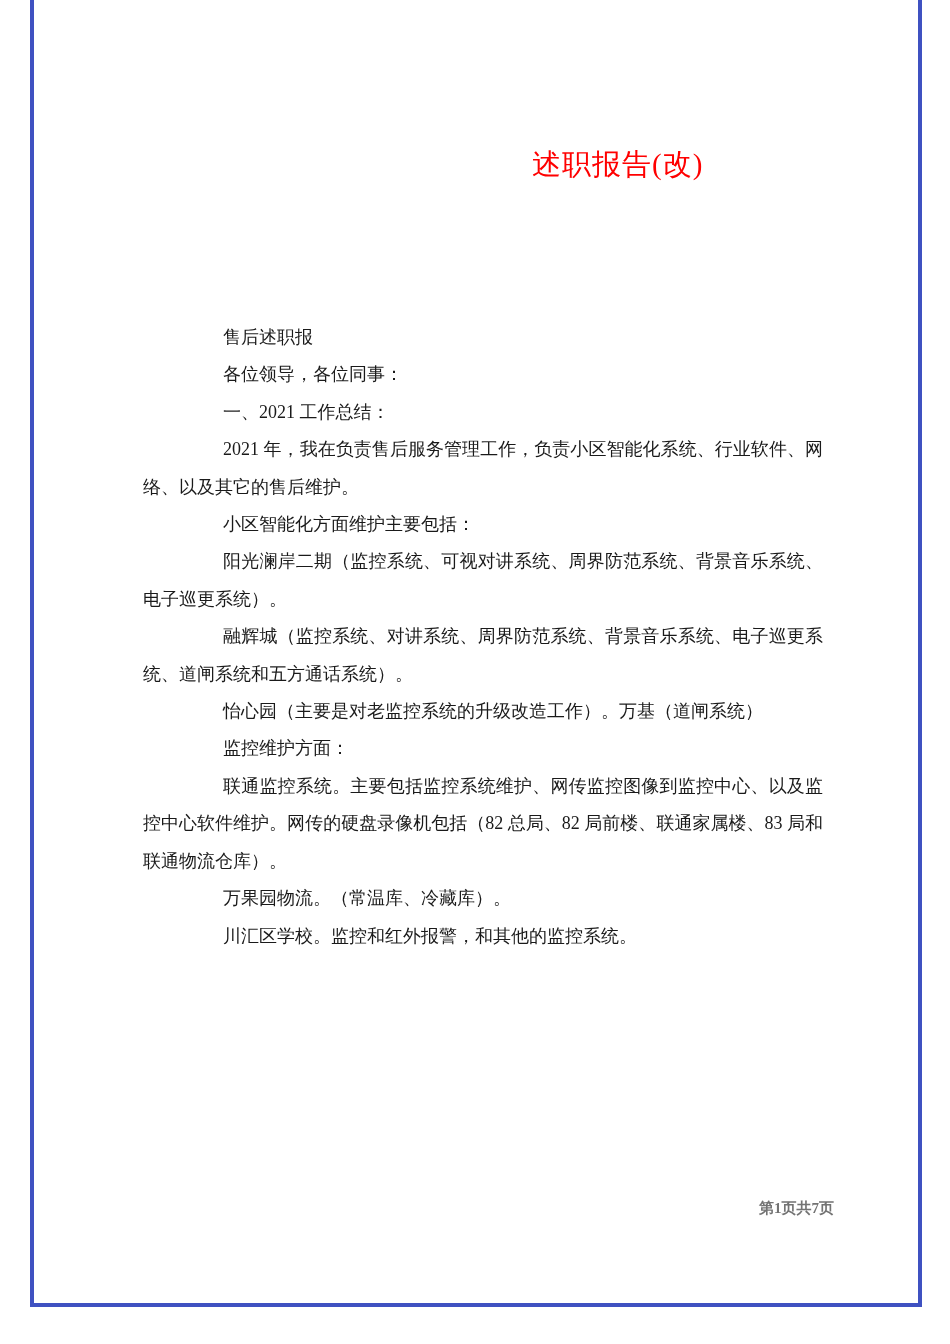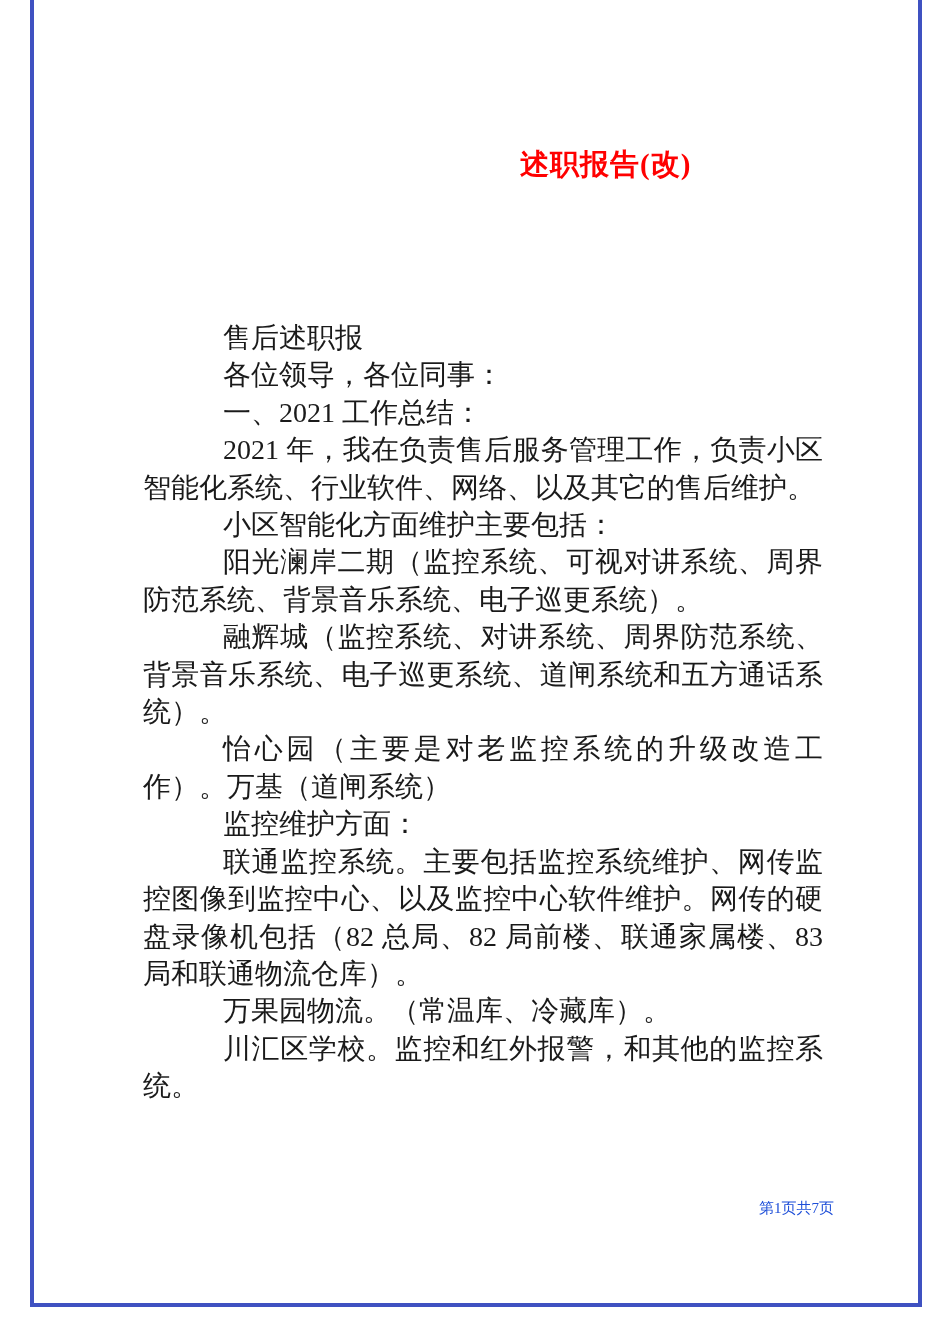--- a/index.html
+++ b/index.html
@@ -23,49 +23,50 @@
     height: 1303px;
     border-left: 4px solid #3f51c1;
     border-right: 4px solid #3f51c1;
     border-bottom: 4px solid #3f51c1;
     box-sizing: content-box;
     pointer-events: none;
   }
   .doc-title {
     position: absolute;
     top: 126px;
-    left: 520px;
+    left: 532px;
     font-size: 29px;
-    font-weight: bold;
+    font-weight: normal;
     white-space: nowrap;
     letter-spacing: 1px;
     text-align: center;
   }
   .content {
     position: absolute;
     left: 143px;
     top: 319px;
     width: 680px;
-    font-size: 28px;
+    font-size: 18px;
     line-height: 37.4px;
     text-align: justify;
   }
   .content p.para {
     margin: 0;
     padding: 0;
     text-indent: 80px;
     word-break: break-all;
   }
   .page-footer {
     position: absolute;
     top: 1199px;
     right: 116px;
     font-size: 15px;
-    color: #1d4ed8;
+    color: #737373;
     white-space: nowrap;
+    font-weight: bold;
   }
 </style>
 </head>
 <body>
 
 <div class="border-frame"></div>
 
 <h1 class="doc-title" style="color: rgb(255, 0, 0);">述职报告(改)</h1>
 
 <div class="content">

